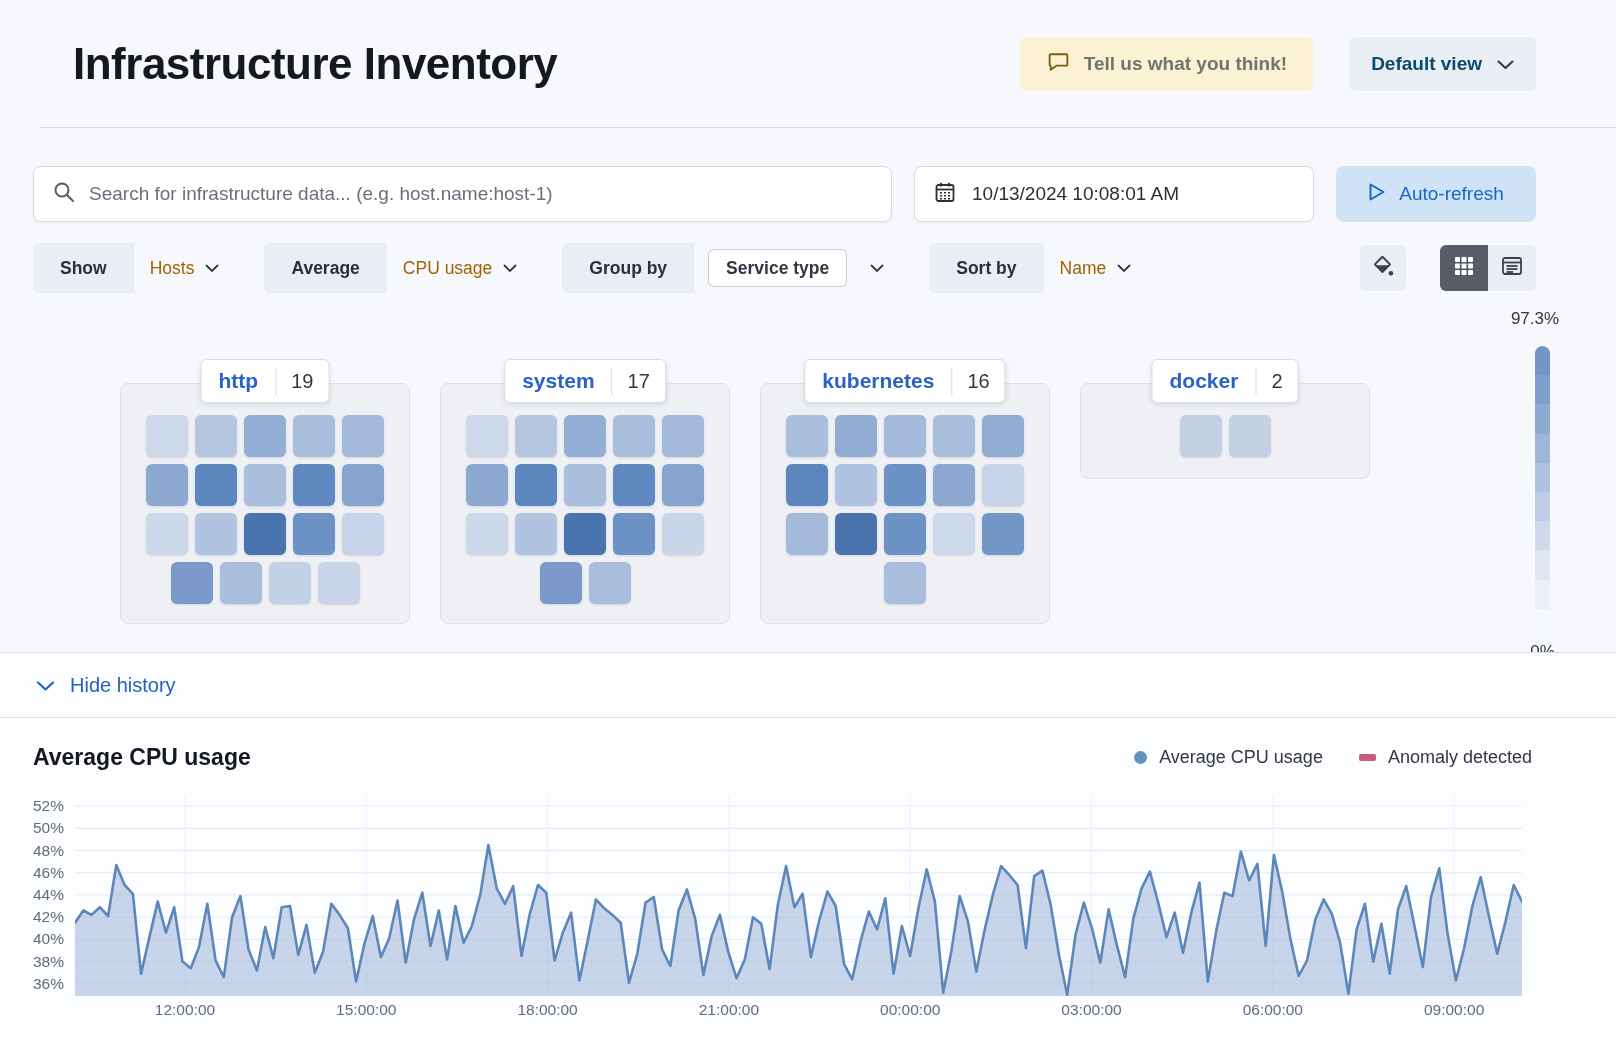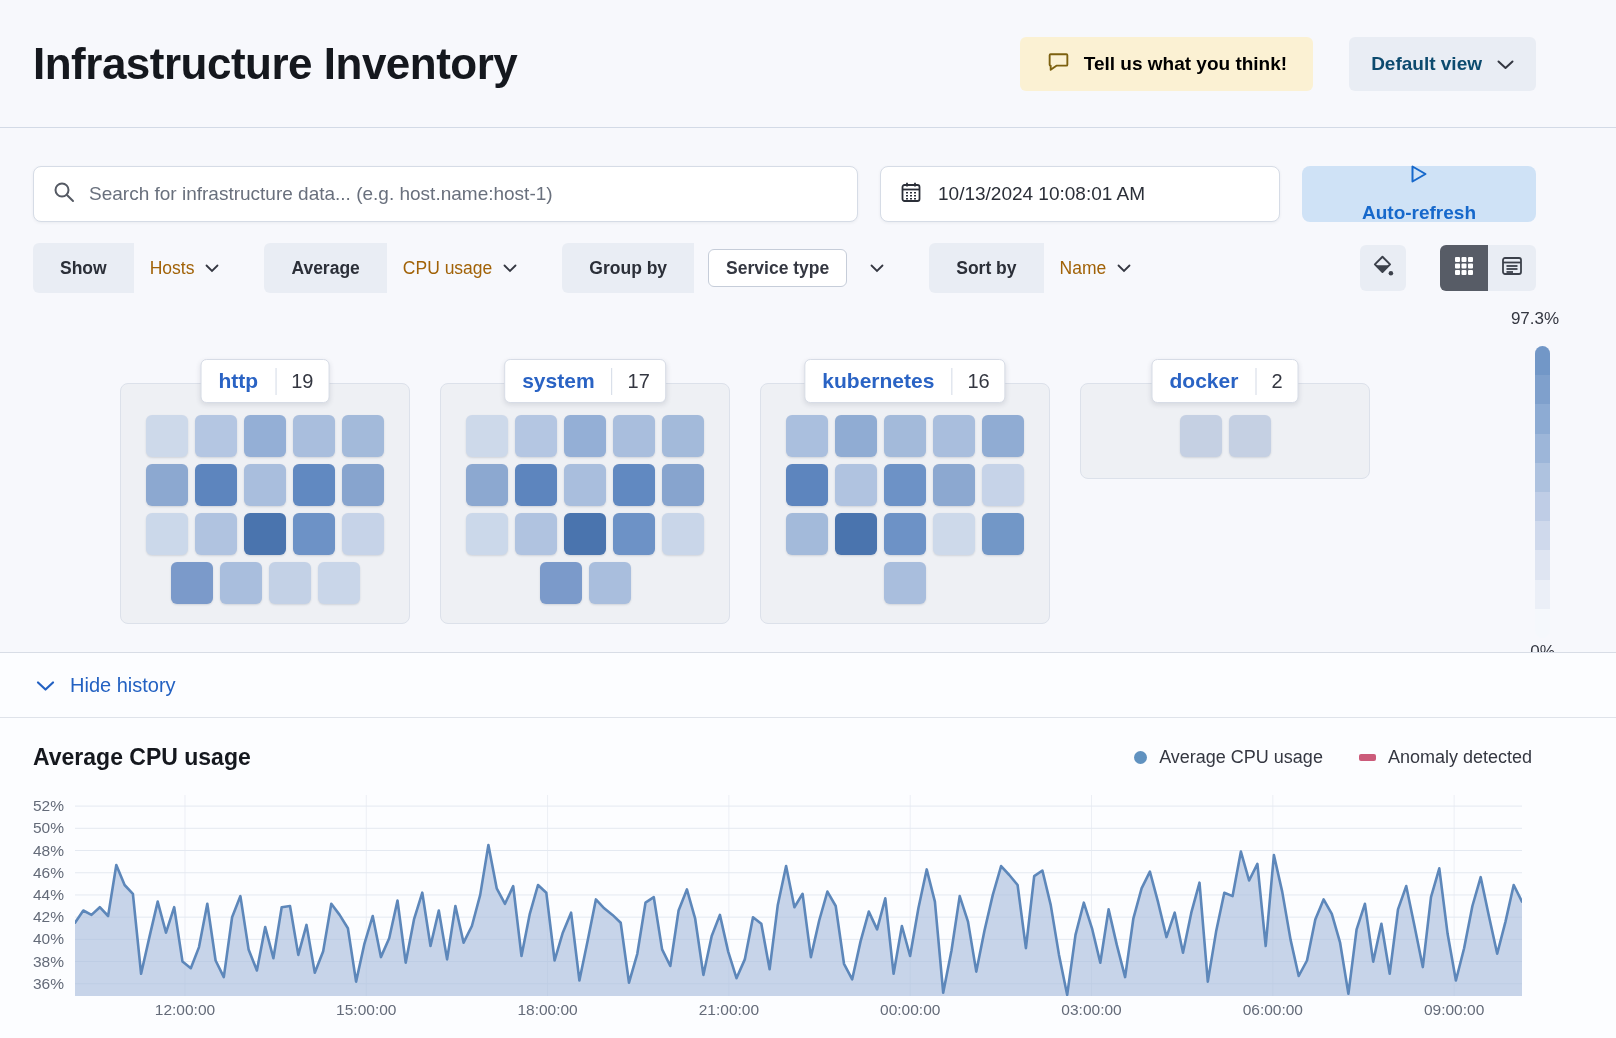--- a/index.html
+++ b/index.html
@@ -1,34 +1,34 @@
 <!DOCTYPE html>
 <html><head>
 <meta charset="utf-8">
 <style>
   * { margin:0; padding:0; box-sizing:border-box; }
   body { font-family:"Liberation Sans", sans-serif; background:#f7f8fc; }
   .app { position:relative; width:1616px; height:1038px; overflow:hidden; background:#f7f8fc; color:#343741; }
 
   
-  .header { height:128px; border-bottom:1px solid #d3dae6; display:flex; align-items:center; justify-content:space-between; padding:0 80px 0 33px; }
+  .header { height:128px; border-bottom:1px solid #d3dae6; display:flex; align-items:center; justify-content:space-between; padding:0 80px 0 33px;margin-left:40px; }
   .page-title { font-size:44px; font-weight:800; color:#15181e; letter-spacing:-0.5px; }
   .hdr-right { display:flex; gap:36px; align-items:center; }
   .btn { border:none; cursor:pointer; font-family:inherit; }
-  .btn-feedback { background:#fbf1d3; color:#000000; font-weight:700; font-size:19px; height:54px; padding:0 26px; border-radius:6px; display:flex; align-items:center; gap:13px; }
+  .btn-feedback { background:#fbf1d3; color:#737373; font-weight:700; font-size:19px; height:54px; padding:0 26px; border-radius:6px; display:flex; align-items:center; gap:13px; }
   .btn-view { background:#e9edf4; color:#0c4a6e; font-weight:700; font-size:19px; height:54px; padding:0 22px; border-radius:6px; display:flex; align-items:center; gap:15px; }
 
   
   .search-row { display:flex; gap:22px; margin:38px 80px 0 33px; }
   .field { height:56px; background:#fff; border:1px solid #d6dce6; border-radius:8px; display:flex; align-items:center; padding:0 18px; gap:13px; box-shadow:0 1px 3px rgba(60,70,90,.07); }
   .search-box { flex:1; }
   .search-box input { border:none; outline:none; background:transparent; flex:1; font-size:19px; font-family:inherit; color:#343741; }
   .search-box input::placeholder { color:#69707d; opacity:1; }
   .date-box { width:400px; font-size:19px; color:#2b2f38; gap:15px; }
-  .btn-refresh { width:234px; height:56px; background:#cfe2f6; color:#1668cb; font-weight:700; font-size:19px; border-radius:8px; display:flex; align-items:center; justify-content:center; gap:13px;flex-direction:column; }
+  .btn-refresh { width:200px; height:56px; background:#cfe2f6; color:#1668cb; font-weight:400; font-size:19px; border-radius:8px; display:flex; align-items:center; justify-content:center; gap:13px; }
 
   
   .filter-row { display:flex; align-items:center; margin:21px 80px 0 33px; height:50px; }
   .fctl { display:flex; align-items:center; height:50px; margin-right:29px; border-radius:6px; }
   .flabel { background:#e9edf4; height:50px; display:flex; align-items:center; padding:0 27px; font-weight:700; font-size:17.5px; border-radius:6px 0 0 6px; color:#2b2f38; }
   .fvalue { display:flex; align-items:center; gap:11px; padding:0 16px; font-size:17.5px; color:#a16207; cursor:pointer; }
   .fpill { border:1px solid #c6cdd9; background:#fff; border-radius:6px; height:38px; display:flex; align-items:center; padding:0 17px; font-weight:700; font-size:17.5px; margin:0 7px 0 14px; }
   .icon-btn { width:46px; height:46px; background:#e9edf4; border-radius:6px; display:flex; align-items:center; justify-content:center; margin-left:auto; cursor:pointer; }
   .toggle { display:flex; margin-left:34px; border-radius:6px; overflow:hidden; }
   .tseg { width:48px; height:46px; display:flex; align-items:center; justify-content:center; cursor:pointer; }

